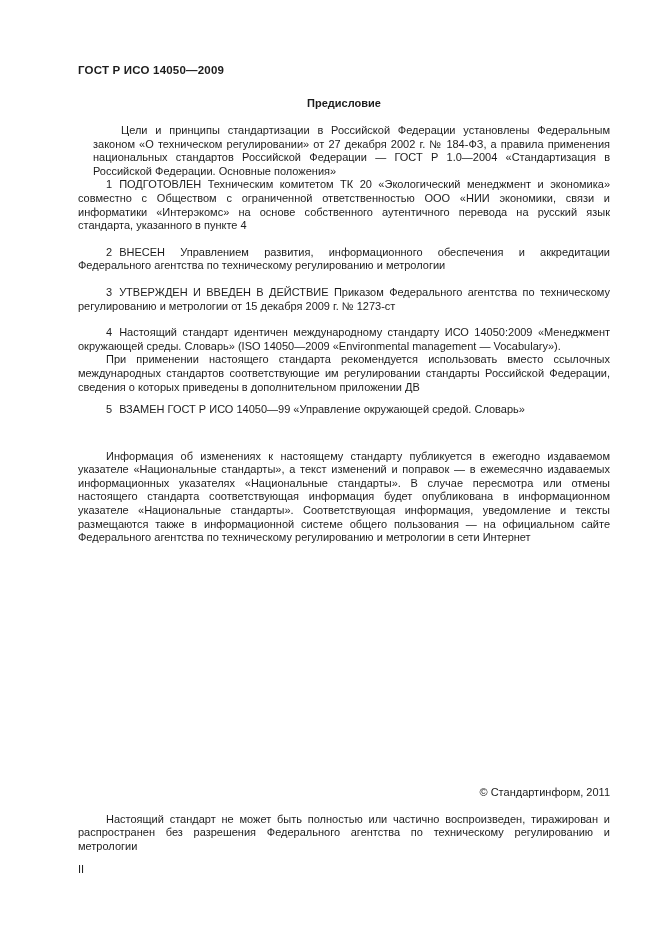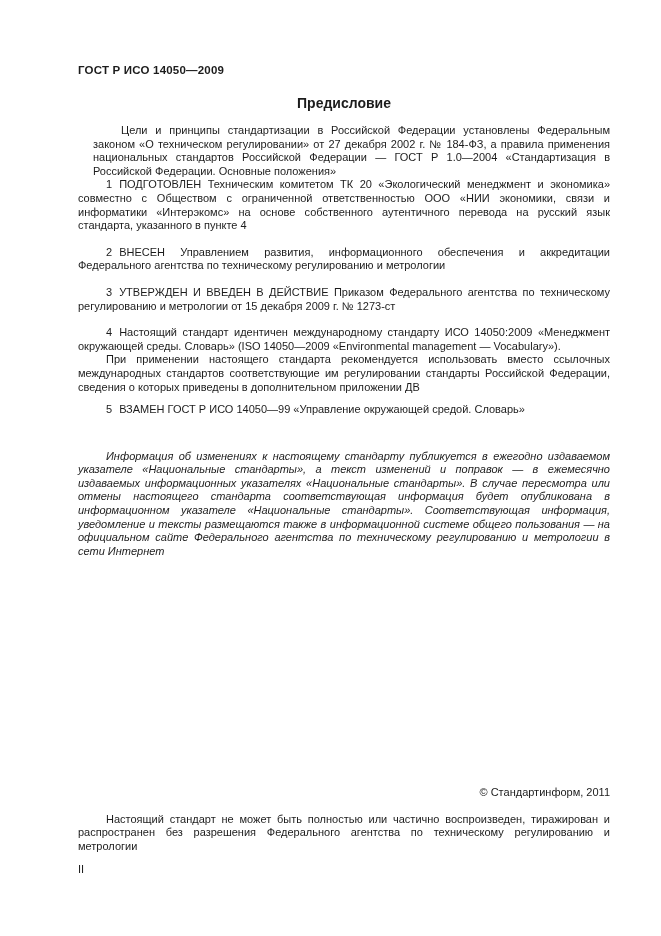--- a/index.html
+++ b/index.html
@@ -26,21 +26,21 @@
     width: 532px;
   }
   .doc-code {
     font-size: 11.5px;
     font-weight: bold;
     line-height: 14px;
     margin-bottom: 18px;
     letter-spacing: 0.2px;
   }
   .title {
-    font-size: 14px;
+    font-size: 11px;
     font-weight: bold;
     text-align: center;
     line-height: 16px;
     margin-bottom: 13px;
   }
   p.body-par {
     font-size: 11px;
     line-height: 13.6px;
     text-align: justify;
     text-indent: 28px;
@@ -67,21 +67,20 @@
   p.item-note {
     font-size: 11px;
     line-height: 13.6px;
     text-align: justify;
     text-indent: 28px;
     margin-top: -13px;   
     margin-bottom: 9px;
   }
   p.amendment {
     font-size: 11px;
-    font-style: italic;
     line-height: 13.6px;
     text-align: justify;
     text-indent: 28px;
     margin-top: 33px;
   }
   .footer {
     position: absolute;
     left: 78px;
     top: 786px;
     width: 532px;

